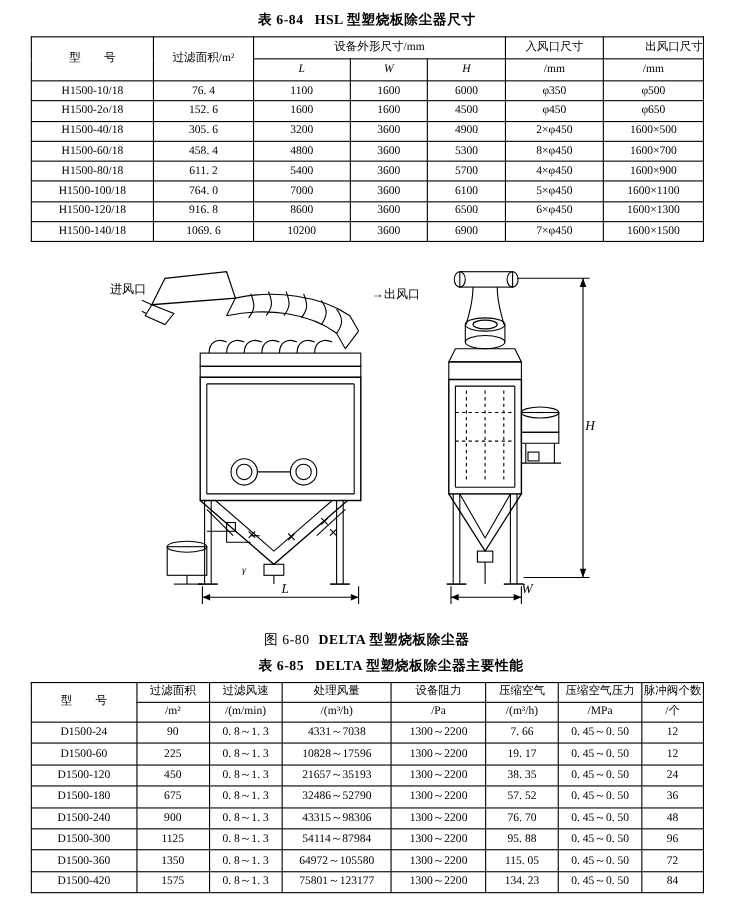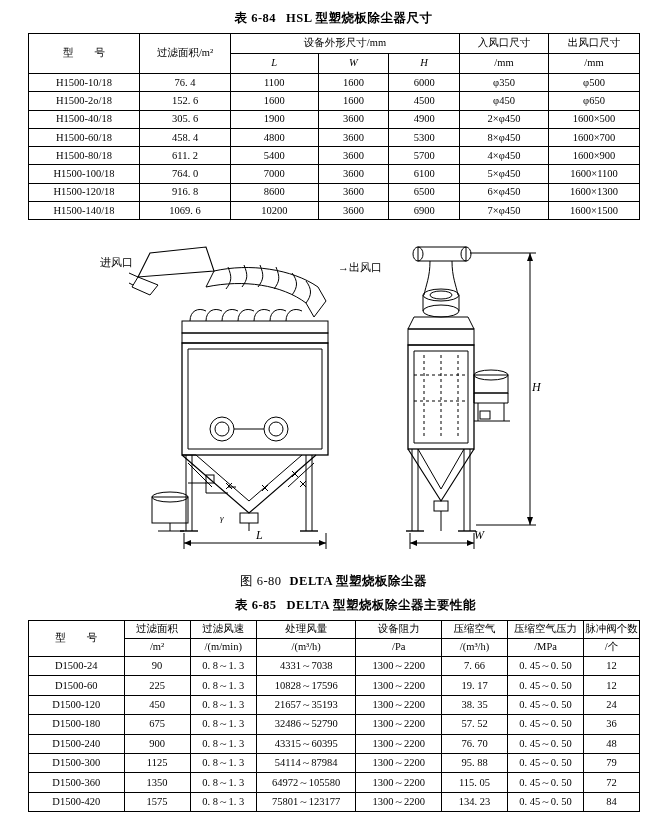--- a/index.html
+++ b/index.html
@@ -116,21 +116,21 @@
   </div>
 
   <div id="t1wrap">
     <table id="t1" class="dt outer">
       <thead>
         <tr class="hrow">
           <td rowspan="2" style="width:110px;">型　　号</td>
           <td rowspan="2" style="width:90px;">过滤面积/m²</td>
           <td colspan="3" style="width:234px;">设备外形尺寸/mm</td>
           <td style="width:88px;">入风口尺寸</td>
-          <td style="width:90px;">出风口尺寸</td>
+          <td style="width:90px;text-align:right;">出风口尺寸</td>
         </tr>
         <tr class="hrow">
           <td style="font-style:italic;">L</td>
           <td style="font-style:italic;">W</td>
           <td style="font-style:italic;">H</td>
           <td>/mm</td>
           <td>/mm</td>
         </tr>
       </thead>
       <tbody id="t1body">
@@ -148,21 +148,21 @@
             <td>152. 6</td>
             <td>1600</td>
             <td>1600</td>
             <td>4500</td>
             <td>φ450</td>
             <td>φ650</td>
           </tr>
           <tr class="bodyrow">
             <td>H1500-40/18</td>
             <td>305. 6</td>
-            <td>1900</td>
+            <td>3200</td>
             <td>3600</td>
             <td>4900</td>
             <td>2×φ450</td>
             <td>1600×500</td>
           </tr>
           <tr class="bodyrow">
             <td>H1500-60/18</td>
             <td>458. 4</td>
             <td>4800</td>
             <td>3600</td>
@@ -433,35 +433,35 @@
             <td>32486～52790</td>
             <td>1300～2200</td>
             <td>57. 52</td>
             <td>0. 45～0. 50</td>
             <td>36</td>
           </tr>
           <tr class="bodyrow">
             <td>D1500-240</td>
             <td>900</td>
             <td>0. 8～1. 3</td>
-            <td>43315～60395</td>
+            <td>43315～98306</td>
             <td>1300～2200</td>
             <td>76. 70</td>
             <td>0. 45～0. 50</td>
             <td>48</td>
           </tr>
           <tr class="bodyrow">
             <td>D1500-300</td>
             <td>1125</td>
             <td>0. 8～1. 3</td>
             <td>54114～87984</td>
             <td>1300～2200</td>
             <td>95. 88</td>
             <td>0. 45～0. 50</td>
-            <td>79</td>
+            <td>96</td>
           </tr>
           <tr class="bodyrow">
             <td>D1500-360</td>
             <td>1350</td>
             <td>0. 8～1. 3</td>
             <td>64972～105580</td>
             <td>1300～2200</td>
             <td>115. 05</td>
             <td>0. 45～0. 50</td>
             <td>72</td>

